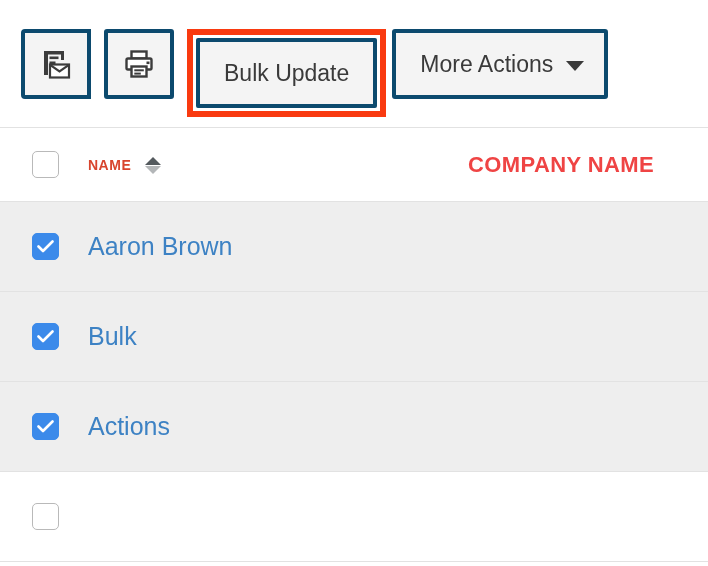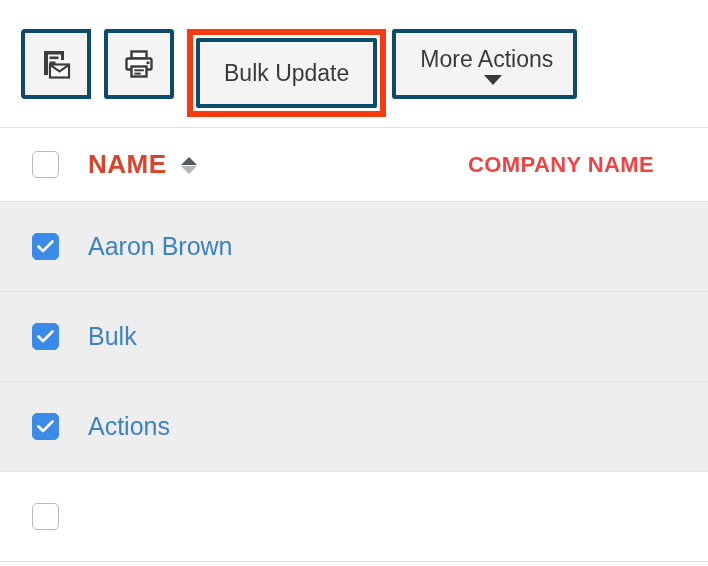--- a/index.html
+++ b/index.html
@@ -78,21 +78,20 @@
     background: #ffffff;
   }
   .highlight-wrap .tb-btn.text-btn {
     border-radius: 2px;
   }
 
   .tb-btn.more-btn {
     margin-left: 6px;
     border-radius: 3px;
     padding-right: 20px;
-    flex-direction: column;
   }
 
   .caret {
     display: inline-block;
     width: 0;
     height: 0;
     border-left: 9px solid transparent;
     border-right: 9px solid transparent;
     border-top: 10px solid #3a3a3a;
     margin-left: 13px;
@@ -179,21 +178,21 @@
     border: 1px solid #3b8aea;
   }
   .cb .tick {
     display: block;
   }
   .cb.off .tick { visibility: hidden; }
 
   
   .th-name {
     color: #d8452e;
-    font-size: 26px;
+    font-size: 14px;
     font-weight: bold;
     letter-spacing: 0.5px;
     font-family: "Liberation Sans", sans-serif;
     cursor: pointer;
   }
   .sort-arrows {
     display: inline-flex;
     flex-direction: column;
     align-items: center;
     margin-left: 14px;

